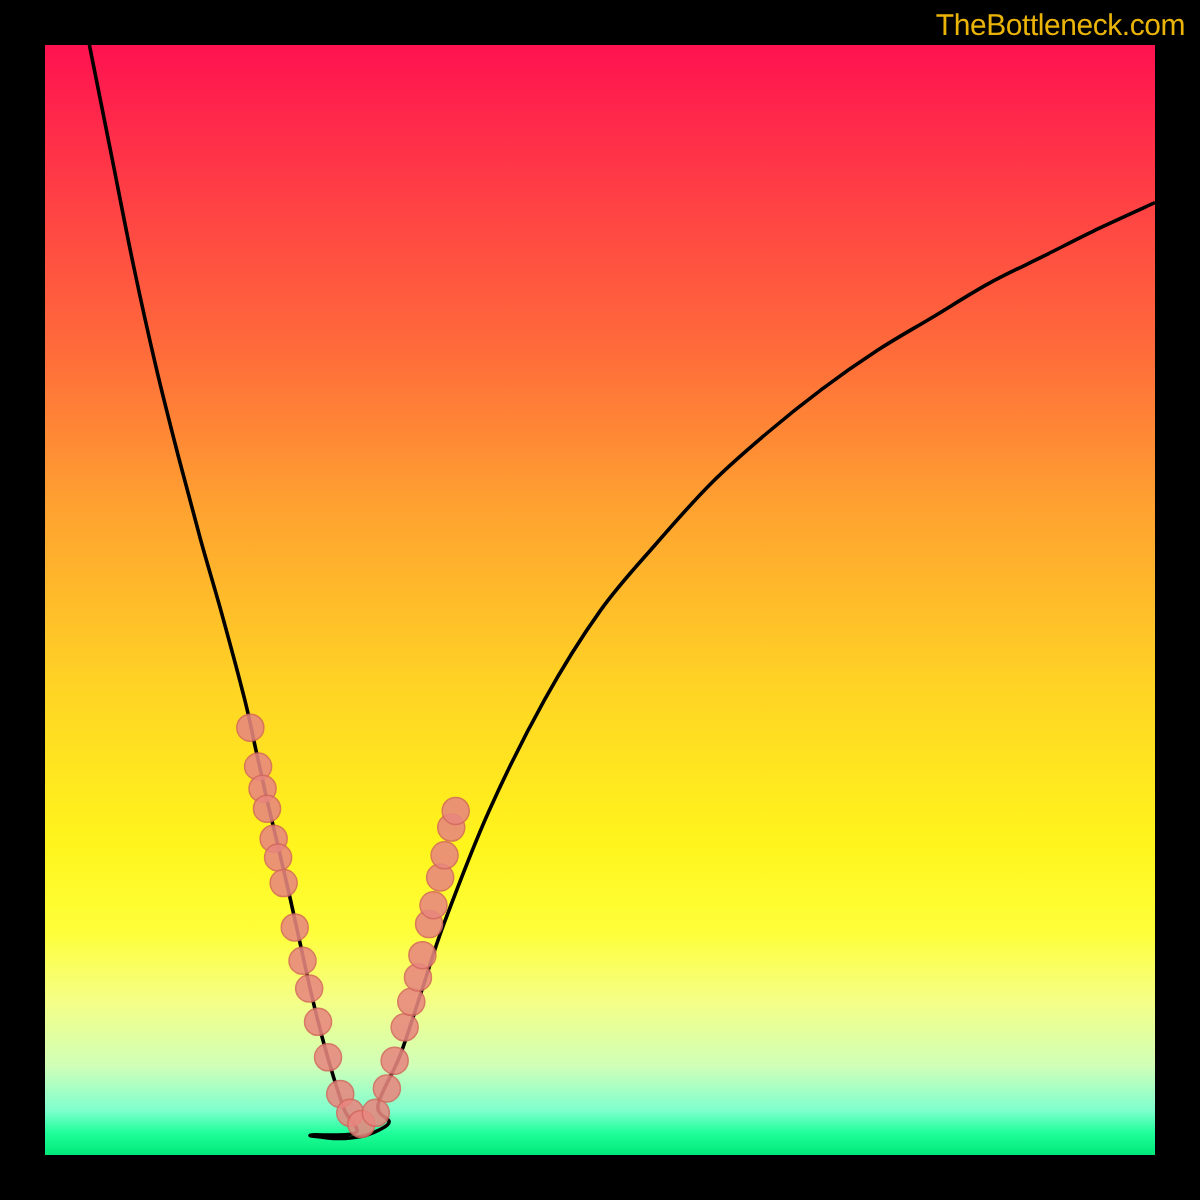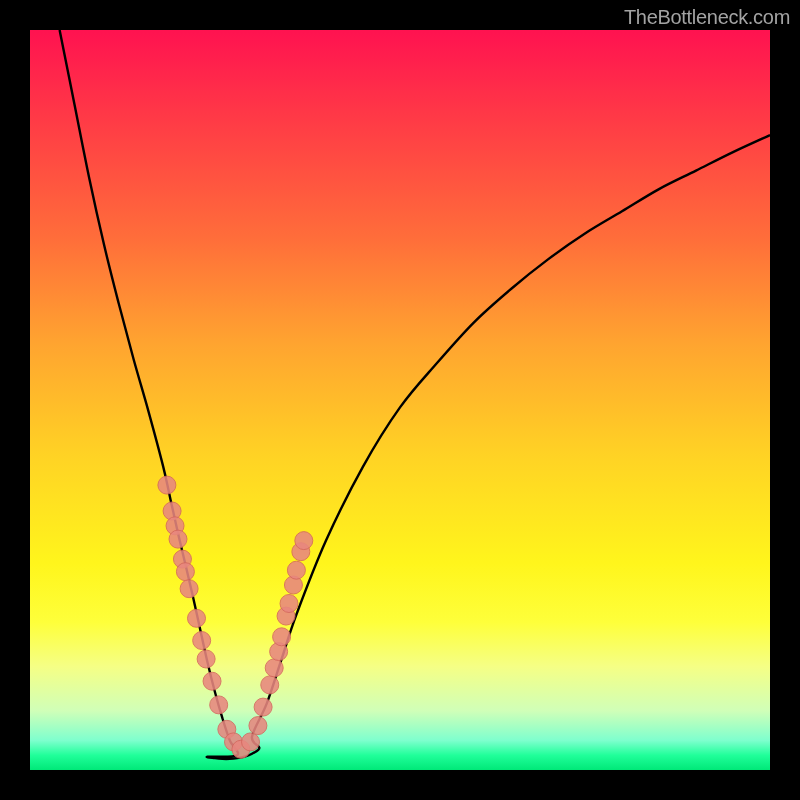--- a/index.html
+++ b/index.html
@@ -34,21 +34,21 @@
       #d0ffb8 92%,
       #7effce 96%,
       #20ff9a 98%,
       #00e878 100%
     );
   }
   .watermark {
     position: absolute;
     top: 6px;
     right: 10px;
-    color: #a3a3a3;
+    color: #eab308;
     font-size: 20px;
     font-weight: 500;
     letter-spacing: -0.3px;
   }
   svg.overlay {
     position: absolute;
     left: 0;
     top: 0;
     width: 740px;
     height: 740px;

